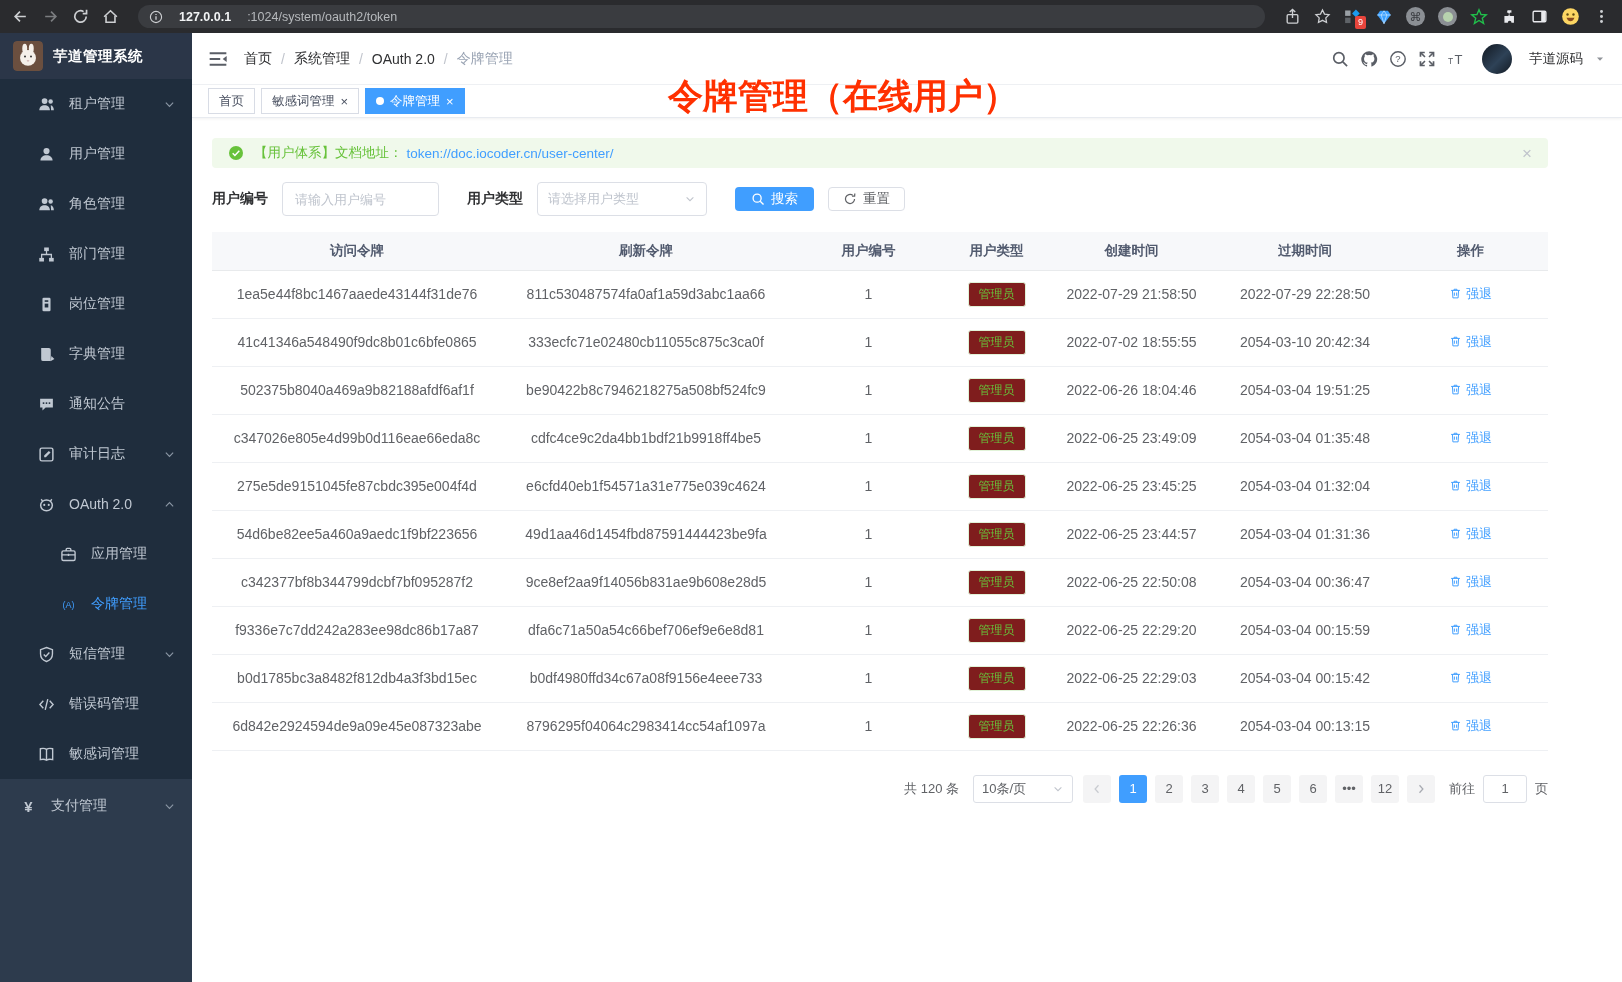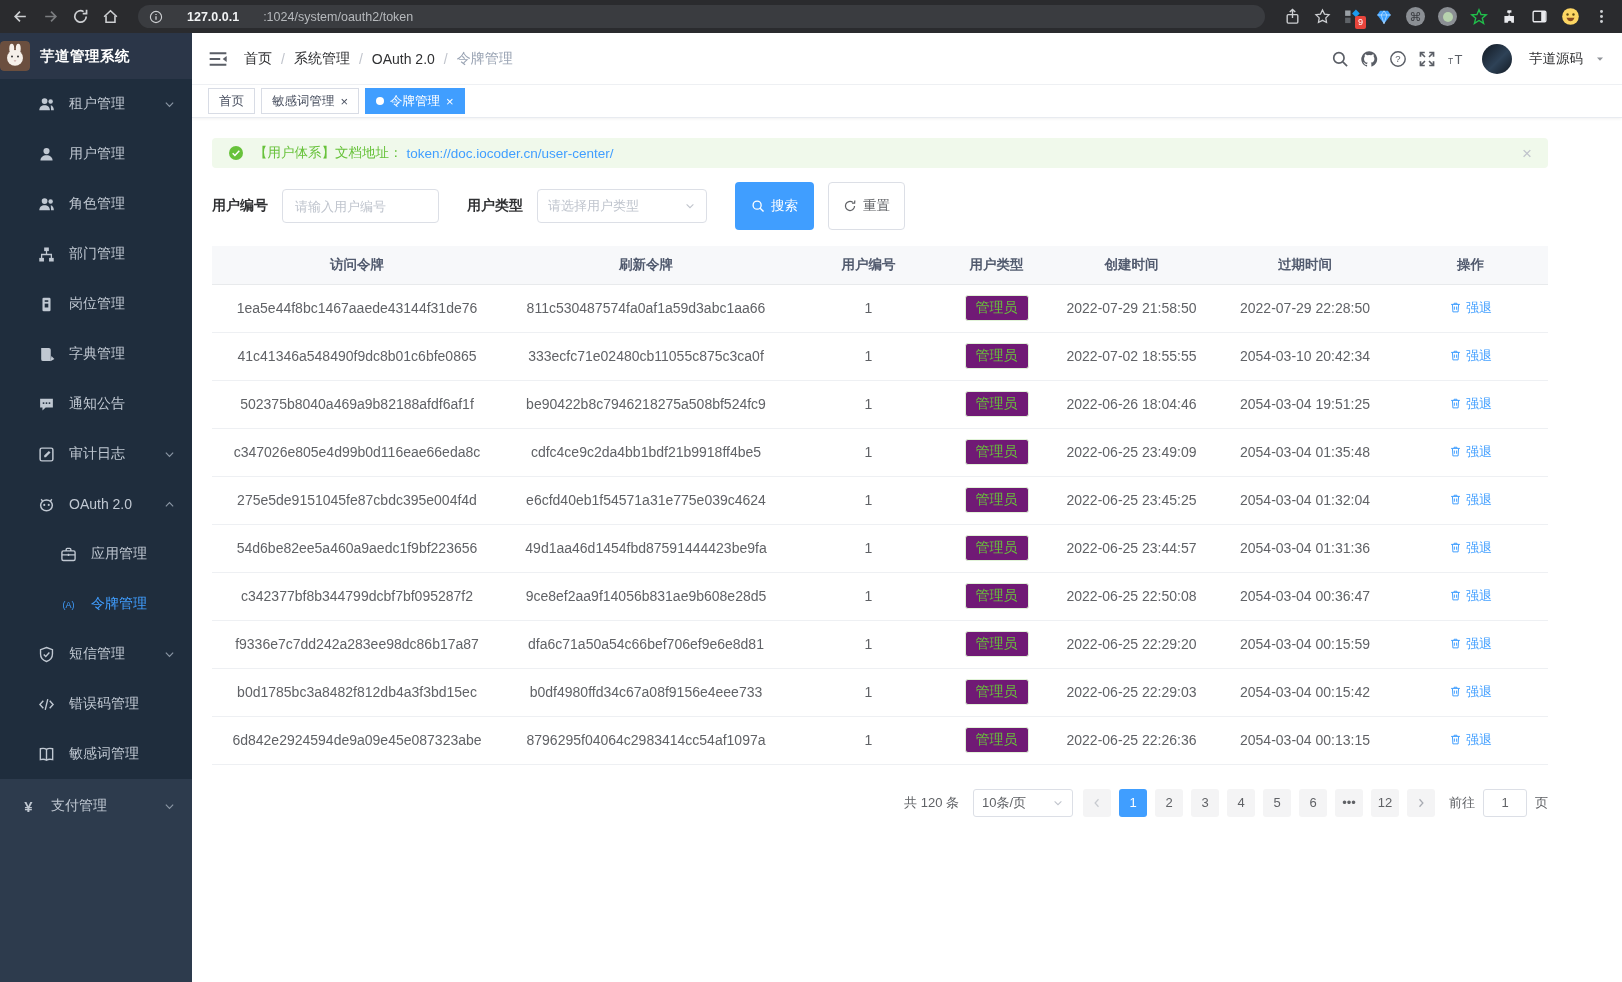--- a/index.html
+++ b/index.html
@@ -4,35 +4,35 @@
 <style>
   * { margin:0; padding:0; box-sizing:border-box; }
   html,body { width:1622px; height:982px; overflow:hidden; font-family:"Liberation Sans","DejaVu Sans",sans-serif; background:#fff; }
   button { font-family:inherit; border:none; background:none; cursor:pointer; }
 
   
   .browser-bar { height:33px; background:#2a2b2e; display:flex; align-items:center; padding:0 12px; gap:13px; }
   .bicon { width:17px; height:17px; color:#cdcfd2; display:inline-flex; flex:0 0 auto; }
   .bicon.dim { color:#7b7d80; }
   .bicon svg { width:100%; height:100%; display:block; }
-  .url-pill { flex:1; height:23px; background:#3a3c40; border-radius:12px; display:flex; align-items:center; gap:24px; padding:0 11px; margin:0 6px; min-width:0; }
+  .url-pill { flex:1; height:23px; background:#3a3c40; border-radius:12px; display:flex; align-items:center; gap:16px; padding:0 11px; margin:0 6px; min-width:0; }
   .url-host { color:#f1f3f4; font-size:12.5px; font-weight:bold; white-space:nowrap; }
   .url-rest { color:#b6b9bc; font-size:12.5px; white-space:nowrap; flex:1; }
   .ext-wrap { position:relative; width:18px; height:18px; display:inline-flex; }
   .ext-badge { position:absolute; right:-4px; bottom:-3px; background:#e8453c; color:#fff; font-size:9px; line-height:1; padding:2px 3px; border-radius:2px; }
   .circle-ext { width:19px; height:19px; border-radius:50%; background:#8b8f94; display:inline-flex; align-items:center; justify-content:center; flex:0 0 auto; }
   .circle-ext .cmd { color:#3a3c40; font-size:12px; font-family:"DejaVu Sans",sans-serif; }
   .circle-ext .rec-dot { width:10px; height:10px; border-radius:50%; background:#b7d2ae; }
 
   
   .app { display:flex; height:949px; }
 
   
   .sidebar { width:192px; background:#2d3b4d; display:flex; flex-direction:column; flex:0 0 auto; }
-  .logo { height:46px; background:#2b3648; display:flex; align-items:center; gap:10px; flex:0 0 auto; }
+  .logo { height:46px; background:#2b3648; display:flex; align-items:center; gap:10px; padding-left:13px; flex:0 0 auto; }
   .logo-avatar { width:30px; height:30px; border-radius:4px; overflow:hidden; flex:0 0 auto; }
   .logo-avatar svg { width:100%; height:100%; display:block; }
   .logo-title { color:#fff; font-size:14.5px; font-weight:bold; letter-spacing:.5px; }
   .menu-upper { background:#1f2d3d; }
   .menu-item { height:50px; display:flex; align-items:center; gap:14px; padding:0 16px 0 38px; color:#c0c8d2; font-size:14px; cursor:pointer; }
   .menu-item.child { padding-left:60px; }
   .menu-item.lower { height:54px; padding-left:20px; }
   .menu-item.active { color:#409eff; }
   .mi-icon { width:17px; height:17px; display:inline-flex; flex:0 0 auto; }
   .mi-icon svg { width:100%; height:100%; }
@@ -76,30 +76,30 @@
 
   .filter-row { display:flex; align-items:center; margin-top:14px; font-size:14px; }
   .filter-label { font-weight:bold; color:#303133; margin-right:14px; }
   .text-input { width:157px; height:34px; border:1px solid #dcdfe6; border-radius:4px; padding:0 12px; font-size:13px; color:#606266; outline:none; }
   .text-input::placeholder { color:#bfc4cd; }
   .select-box { width:170px; height:34px; border:1px solid #dcdfe6; border-radius:4px; display:flex; align-items:center; padding:0 10px; cursor:pointer; }
   .select-placeholder { color:#bfc4cd; font-size:13px; }
   .select-arrow { width:12px; height:12px; margin-left:auto; color:#c0c4cc; display:inline-flex; }
   .select-arrow svg { width:100%; height:100%; }
   .lbl2 { margin-left:28px; }
-  .btn { height:48px; border-radius:4px; display:inline-flex; align-items:center; gap:6px; font-size:13.5px; padding:0 16px; }
+  .btn { height:24px; border-radius:4px; display:inline-flex; align-items:center; gap:6px; font-size:13.5px; padding:0 16px; }
   .btn-primary { background:#409eff; color:#fff; margin-left:28px; }
   .btn-plain { background:#fff; border:1px solid #dcdfe6; color:#606266; margin-left:14px; padding:0 14px; }
   .btn .i { width:14px; height:14px; display:inline-flex; }
   .btn .i svg { width:100%; height:100%; }
 
   table.data { width:100%; border-collapse:collapse; table-layout:fixed; margin-top:16px; font-size:14px; color:#606266; }
   table.data th { height:38px; background:#f7f8fa; color:#515a6e; font-weight:bold; font-size:13.5px; text-align:center; border-bottom:1px solid #e8eaec; }
   table.data td { height:48px; text-align:center; border-bottom:1px solid #eef0f3; overflow:hidden; white-space:nowrap; }
-  .tag-success { display:inline-block; background:#701a75; border:1px solid #e1f3d8; color:#67c23a; font-size:14px; padding:3px 10px; border-radius:3px; }
+  .tag-success { display:inline-block; background:#7f1d1d; border:1px solid #e1f3d8; color:#67c23a; font-size:12px; padding:3px 10px; border-radius:3px; }
   .action-link { color:#409eff; font-size:13px; display:inline-flex; align-items:center; gap:4px; cursor:pointer; }
   .action-link .i { width:13px; height:13px; display:inline-flex; }
   .action-link .i svg { width:100%; height:100%; }
 
   .pagination { display:flex; align-items:center; justify-content:flex-end; gap:10px; margin-top:24px; font-size:13px; color:#606266; }
   .pg-total { margin-right:4px; }
   .pg-size { width:100px; height:28px; border:1px solid #dcdfe6; border-radius:3px; display:flex; align-items:center; justify-content:space-between; padding:0 8px; cursor:pointer; }
   .pg-size .select-arrow { margin-left:0; }
   .page-btns { display:flex; align-items:center; gap:8px; }
   .page-btn { min-width:28px; height:28px; background:#f4f4f5; border-radius:3px; display:inline-flex; align-items:center; justify-content:center; color:#606266; font-size:13px; padding:0 4px; }
@@ -398,20 +398,21 @@
           <span class="mi-arrow">
             <svg viewBox="0 0 16 16" style="width:100%;height:100%;display:block">
               <path d="M3.5 5.8L8 10.3l4.5-4.5" fill="none" stroke="currentColor" stroke-width="1.4"></path>
             </svg>
           </span>
         </div>
       </div>
   </div>
 
   <div class="main">
+    <div class="annotation">令牌管理（在线用户）</div>
 
     <div class="navbar">
       <span class="hamburger">
           <svg viewBox="0 0 18 16" style="width:100%;height:100%;display:block">
             <path d="M1.5 2.8h15M1.5 8h9.5M1.5 13.2h15" stroke="currentColor" stroke-width="1.7" fill="none"></path>
             <path d="M16.8 5.4L13.2 8l3.6 2.6z" fill="currentColor"></path>
           </svg>
         </span>
       <div class="breadcrumb">
           <span class="bc-item">首页</span>

